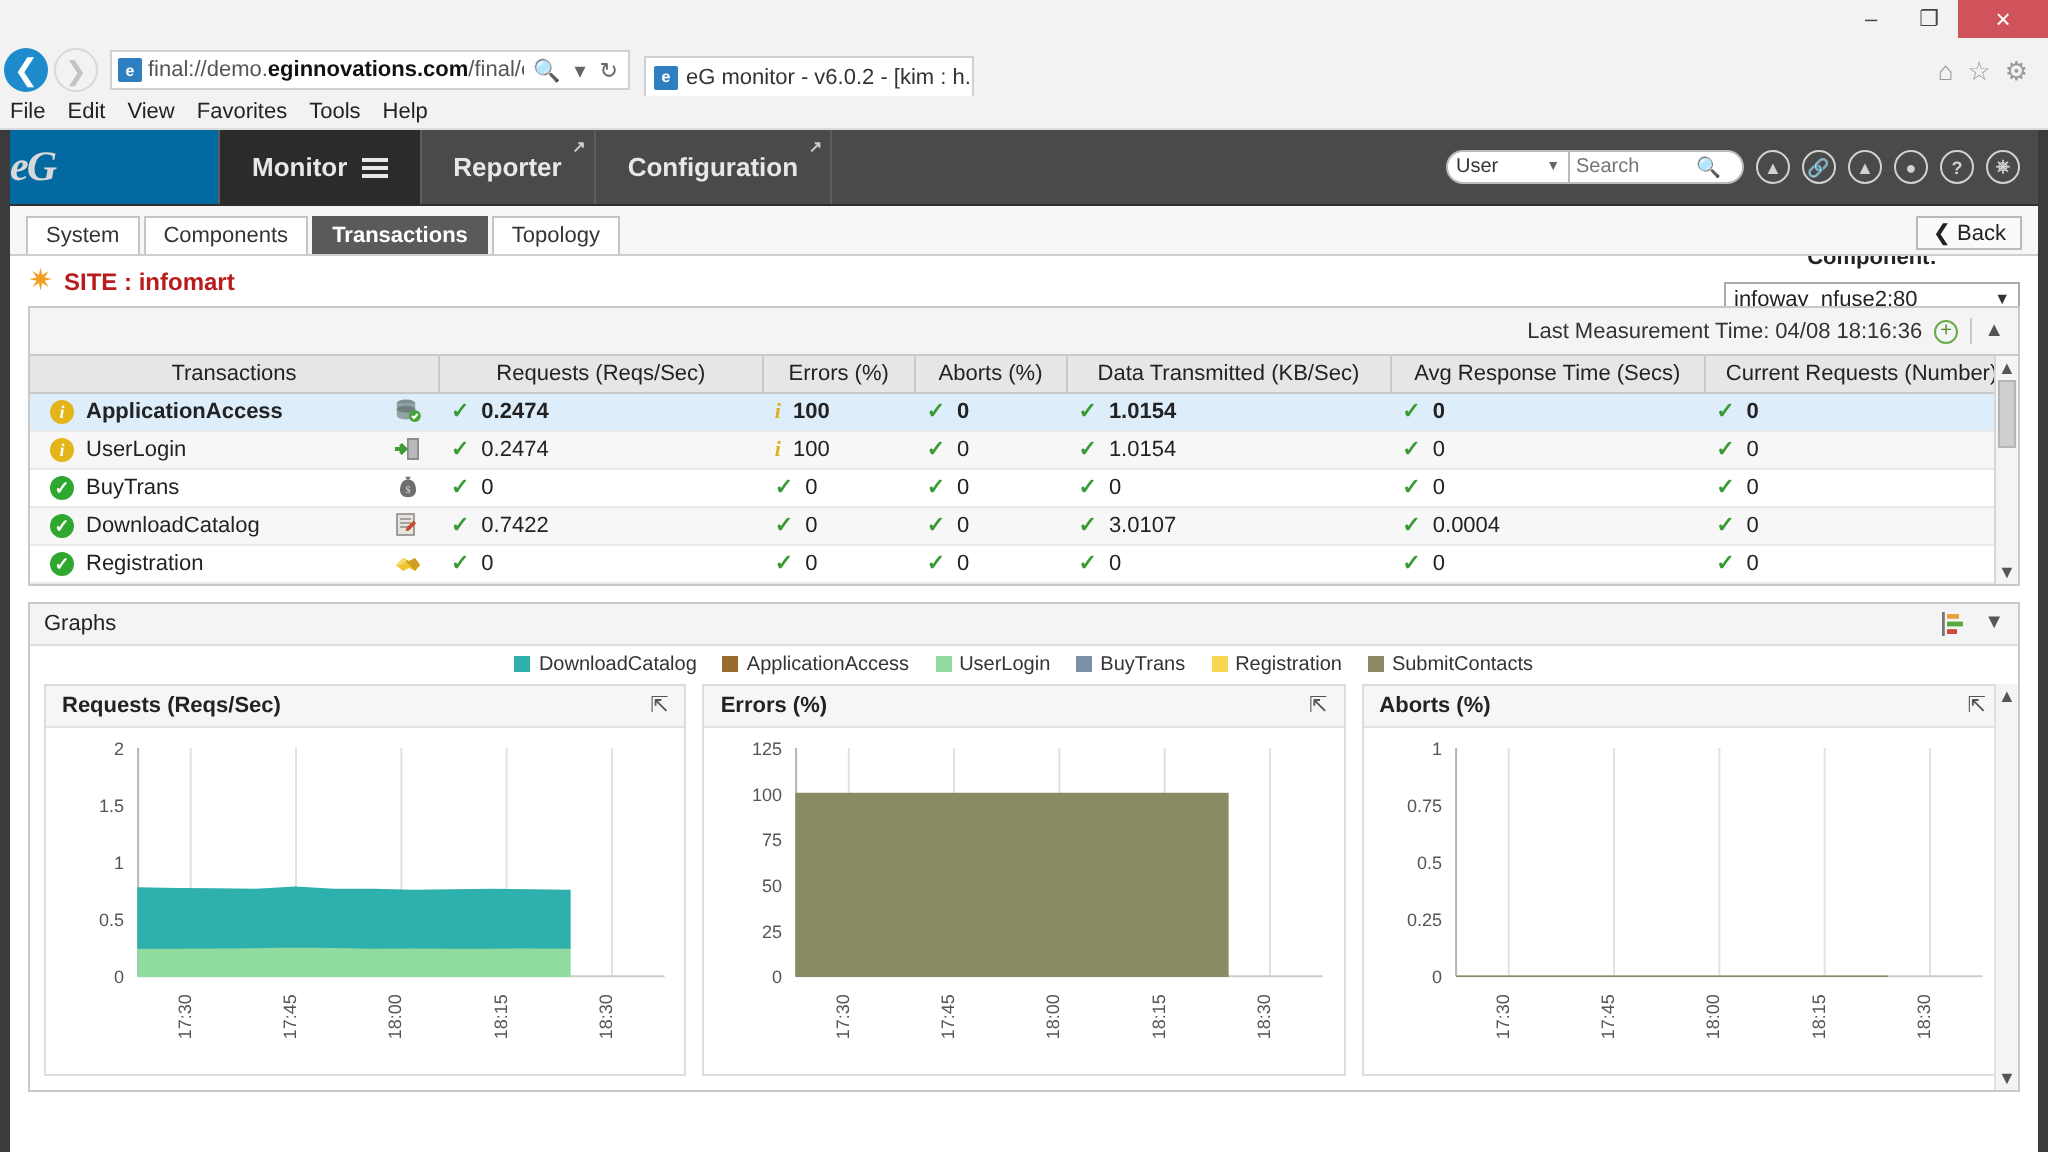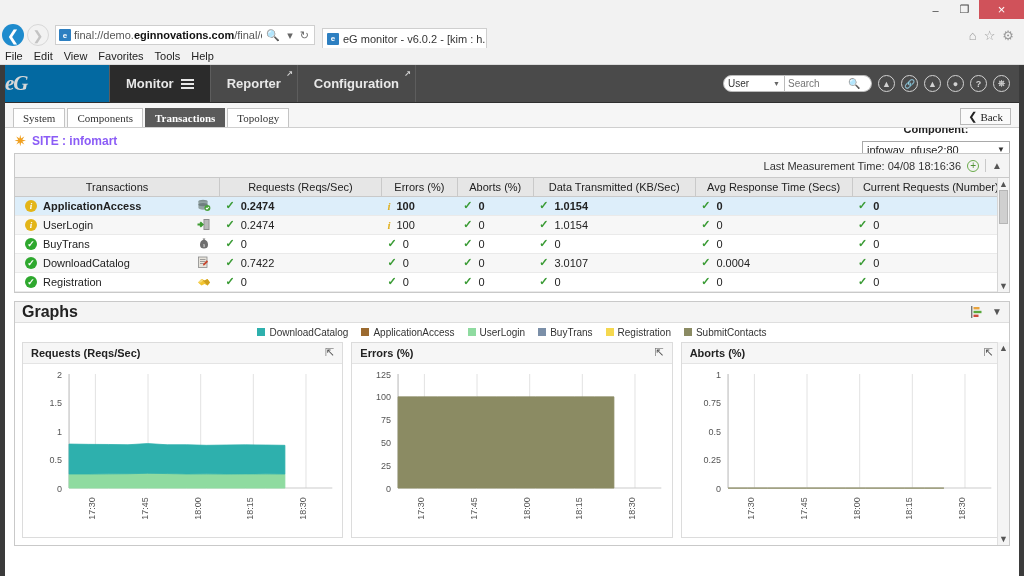--- a/index.html
+++ b/index.html
@@ -116,21 +116,21 @@
   }
   .hicon {
     width: 17px; height: 17px; border-radius: 50%; border: 1.5px solid #d2d2d2;
     color: #d2d2d2; display: flex; align-items: center; justify-content: center;
     font-size: 9px; font-weight: bold;
   }
 
   
   .subtab-bar {
     height: 25px; background: #f6f6f6; border-bottom: 1px solid #cfcfcf;
-    display: flex; align-items: flex-end; padding: 0 8px; gap: 2px; position: relative; font-family: Liberation Serif, serif;
+    display: flex; align-items: flex-end; padding: 0 8px; gap: 2px; position: relative;
   }
   .subtab {
     height: 19px; padding: 0 9px; display: flex; align-items: center;
     font-size: 11px; color: #333; background: #fff; border: 1px solid #c4c4c4;
     border-bottom: none;
   }
   .subtab.active { background: #5a5a5a; color: #fff; font-weight: bold; border-color: #5a5a5a; }
   .back-btn {
     margin-left: auto; margin-bottom: 2px; height: 17px; display: flex;
     align-items: center; gap: 3px; padding: 0 7px; font-size: 11px;
@@ -142,21 +142,21 @@
     height: 25px; display: flex; align-items: center; padding: 0 9px;
     background: #fff;
   }
   .gear-orange {
     width: 13px; height: 13px; margin-right: 5px; position: relative;
     display: inline-block;
   }
   .gear-orange::before {
     content: "✷"; color: #f0a020; font-size: 15px; line-height: 13px;
   }
-  .site-title { font-size: 12px; font-weight: bold; color: #8b5cf6; }
+  .site-title { font-size: 12px; font-weight: bold; color: #b91c1c; }
   .comp-wrap { margin-left: auto; display: flex; align-items: center; gap: 6px; flex-direction: column; }
   .comp-label { font-size: 11px; font-weight: bold; color: #222; }
   .comp-select {
     width: 148px; height: 18px; border: 1px solid #a9a9a9; background: #fff;
     display: flex; align-items: center; padding: 0 4px; font-size: 11px; color: #222;
   }
   .comp-select .caret { margin-left: auto; font-size: 8px; color: #333; }
 
   
   .panel {
@@ -219,21 +219,21 @@
   .scroll-arrow { font-size: 9px; color: #555; height: 12px; line-height: 12px; }
   .scroll-thumb { width: 9px; background: #cfcfcf; border: 1px solid #b5b5b5; }
   .scroll-track { flex: 1; }
 
   
   .graphs-panel { margin: 8px 9px 0 9px; border: 1px solid #c9c9c9; background: #fff; }
   .graphs-head {
     height: 21px; background: #f4f4f4; border-bottom: 1px solid #dedede;
     display: flex; align-items: center; padding: 0 7px;
   }
-  .graphs-title { font-size: 16px; font-weight: bold; color: #222; }
+  .graphs-title { font-size: 11px; font-weight: normal; color: #222; }
   .graphs-head-right { margin-left: auto; display: flex; align-items: center; gap: 8px; }
   .legend-icon { width: 13px; height: 12px; }
   .legend-row {
     height: 19px; display: flex; align-items: center; justify-content: center;
     gap: 13px; background: #fff;
   }
   .legend-item { display: flex; align-items: center; gap: 4px; font-size: 10px; color: #333; }
   .legend-swatch { width: 8px; height: 8px; flex: 0 0 auto; }
 
   .charts-row { display: flex; gap: 8px; padding: 0 7px 7px 7px; position: relative; }

